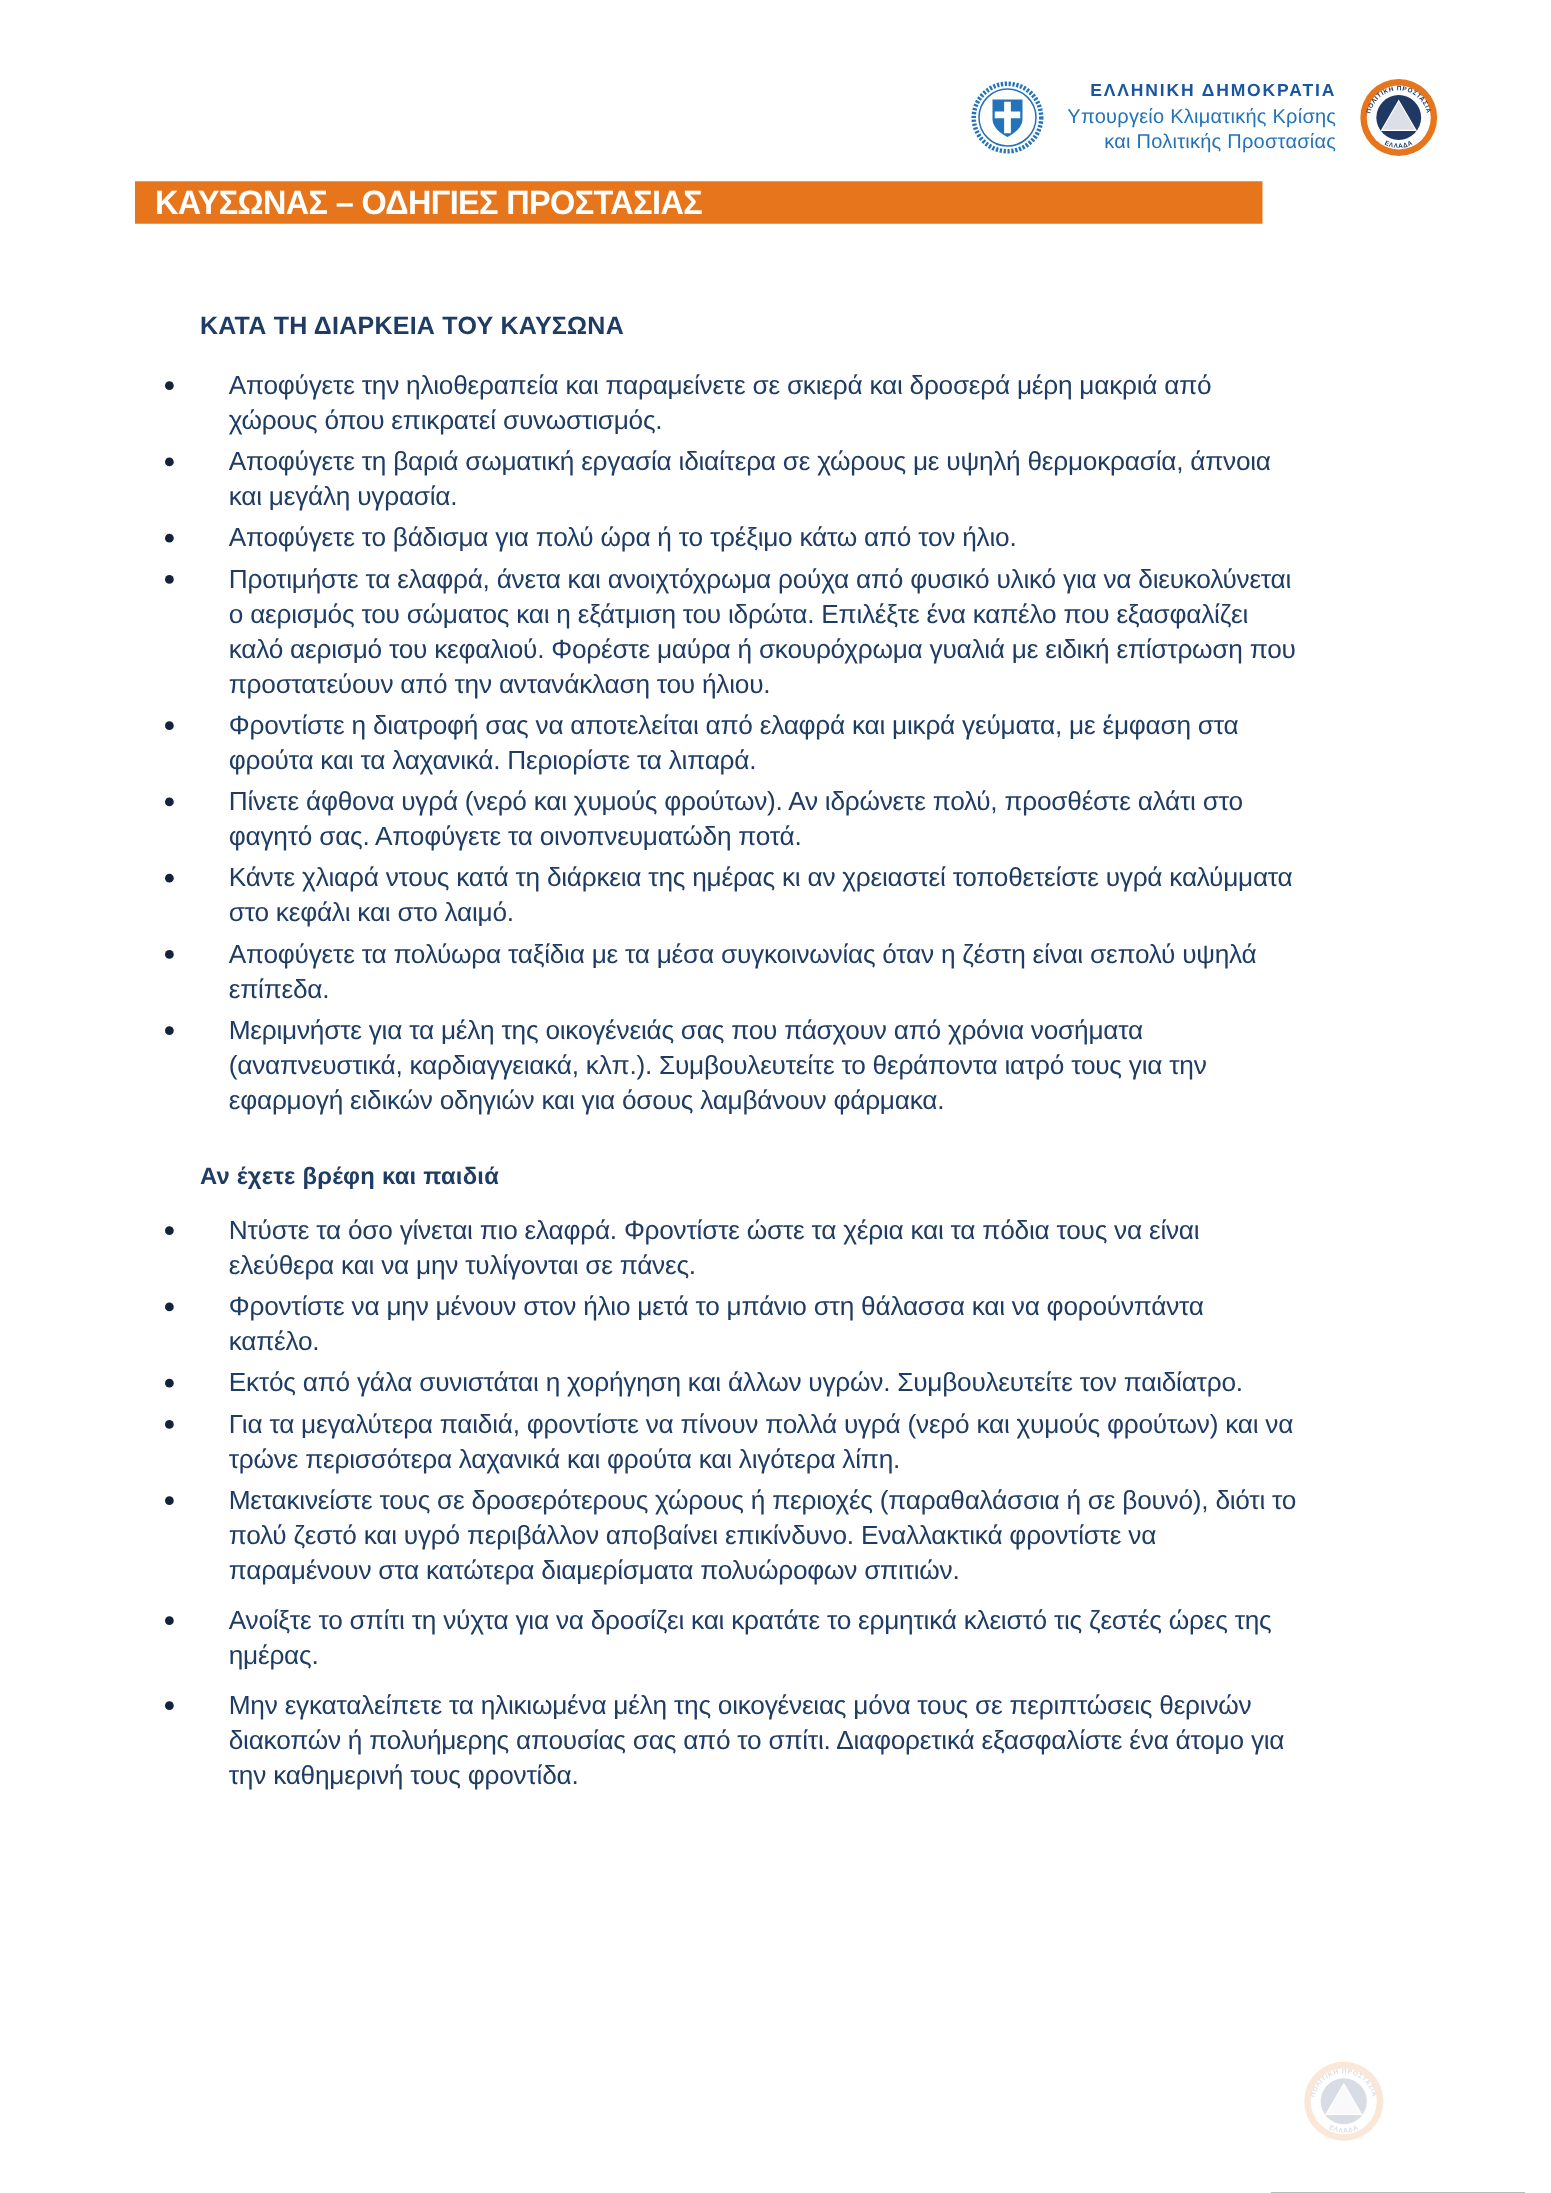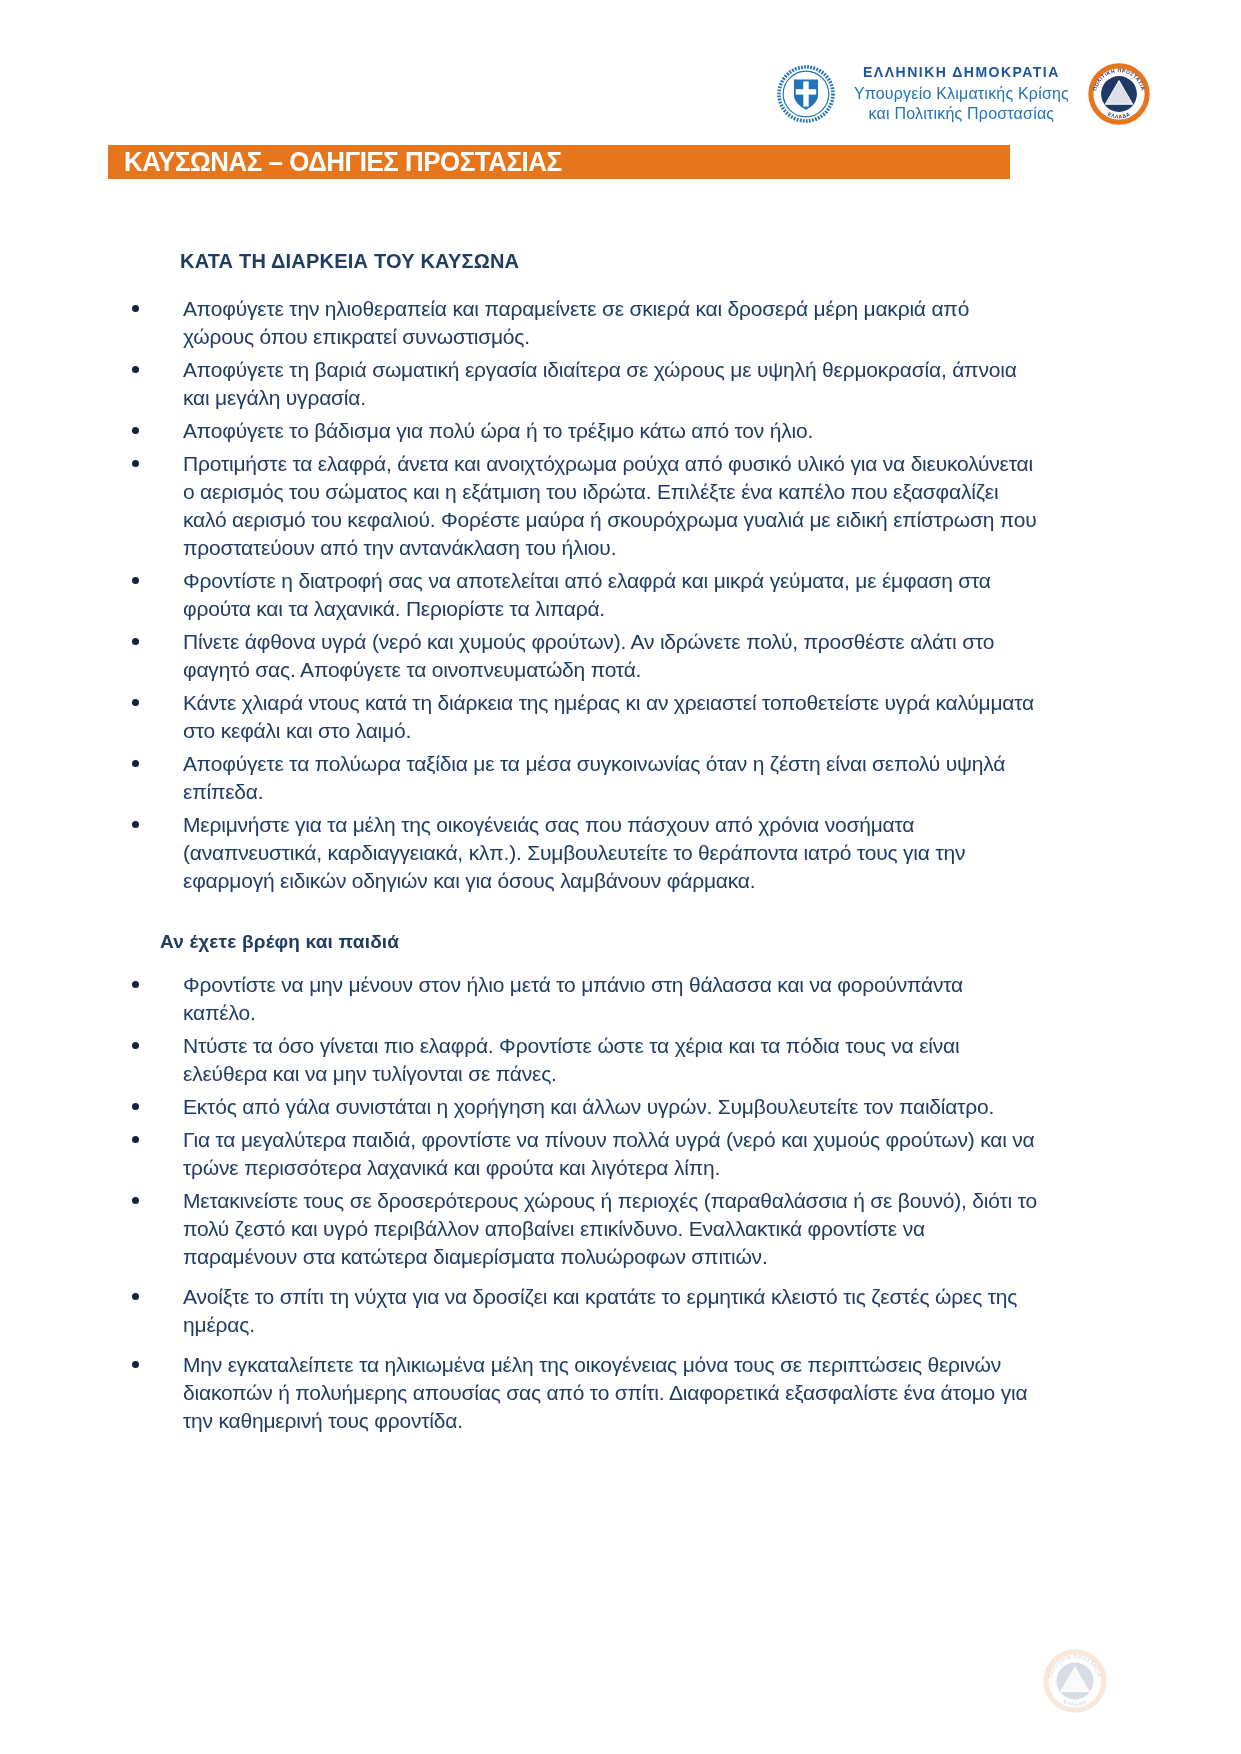--- a/index.html
+++ b/index.html
@@ -21,21 +21,21 @@
     background:#ffffff;
     overflow:hidden;
   }
 
   
   .doc-header{
     position:absolute; top:62px; right:90px;
     display:flex; align-items:center; gap:18px;
   }
   .emblem-wrap{width:60px; height:60px; flex:none;}
-  .ministry-block{text-align:center; line-height:1.25;}
+  .ministry-block{text-align:right; line-height:1.25;}
   .republic{
     color:var(--republic-blue);
     font-size:14px; font-weight:bold; letter-spacing:1.5px;
     margin-bottom:3px;
   }
   .ministry-line{
     color:var(--header-blue);
     font-size:16px; letter-spacing:0.2px;
   }
   .badge-wrap{width:64px; height:64px; flex:none;}
@@ -63,21 +63,21 @@
     color:var(--text-navy);
   }
   .section-heading{
     font-size:19px; font-weight:bold;
     color:var(--text-navy);
     margin:36px 0 18px 52px;
     letter-spacing:0.2px;
   }
   .section-heading.primary{
     font-size:20px;
-    margin:20px 0 22px 72px;
+    margin:20px 0 22px 52px;
   }
   .bullet-list{list-style:none;}
   .bullet-item{
     position:relative;
     padding-left:75px;
     font-size:21px;
     line-height:28px;
     letter-spacing:-0.2px;
     margin-bottom:5px;
   }
@@ -193,25 +193,25 @@
   <li class="bullet-item">
     <span class="bullet-text">Μεριμνήστε για τα μέλη της οικογένειάς σας που πάσχουν από χρόνια νοσήματα (αναπνευστικά, καρδιαγγειακά, κλπ.). Συμβουλευτείτε το θεράποντα ιατρό τους για την εφαρμογή ειδικών οδηγιών και για όσους λαμβάνουν φάρμακα.</span>
   </li>
 </ul>
   </section>
 
   <section class="doc-section">
     <h2 class="section-heading">Αν έχετε βρέφη και παιδιά</h2>
     <ul class="bullet-list">
   <li class="bullet-item">
+    <span class="bullet-text">Ντύστε τα όσο γίνεται πιο ελαφρά. Φροντίστε ώστε τα χέρια και τα πόδια τους να είναι ελεύθερα και να μην τυλίγονται σε πάνες.</span>
+  </li>
+
+  <li class="bullet-item">
     <span class="bullet-text">Φροντίστε να μην μένουν στον ήλιο μετά το μπάνιο στη θάλασσα και να φορούνπάντα καπέλο.</span>
-  </li>
-
-  <li class="bullet-item">
-    <span class="bullet-text">Ντύστε τα όσο γίνεται πιο ελαφρά. Φροντίστε ώστε τα χέρια και τα πόδια τους να είναι ελεύθερα και να μην τυλίγονται σε πάνες.</span>
   </li>
 
   <li class="bullet-item">
     <span class="bullet-text">Εκτός από γάλα συνιστάται η χορήγηση και άλλων υγρών. Συμβουλευτείτε τον παιδίατρο.</span>
   </li>
 
   <li class="bullet-item">
     <span class="bullet-text">Για τα μεγαλύτερα παιδιά, φροντίστε να πίνουν πολλά υγρά (νερό και χυμούς φρούτων) και να τρώνε περισσότερα λαχανικά και φρούτα και λιγότερα λίπη.</span>
   </li>
 </ul>

